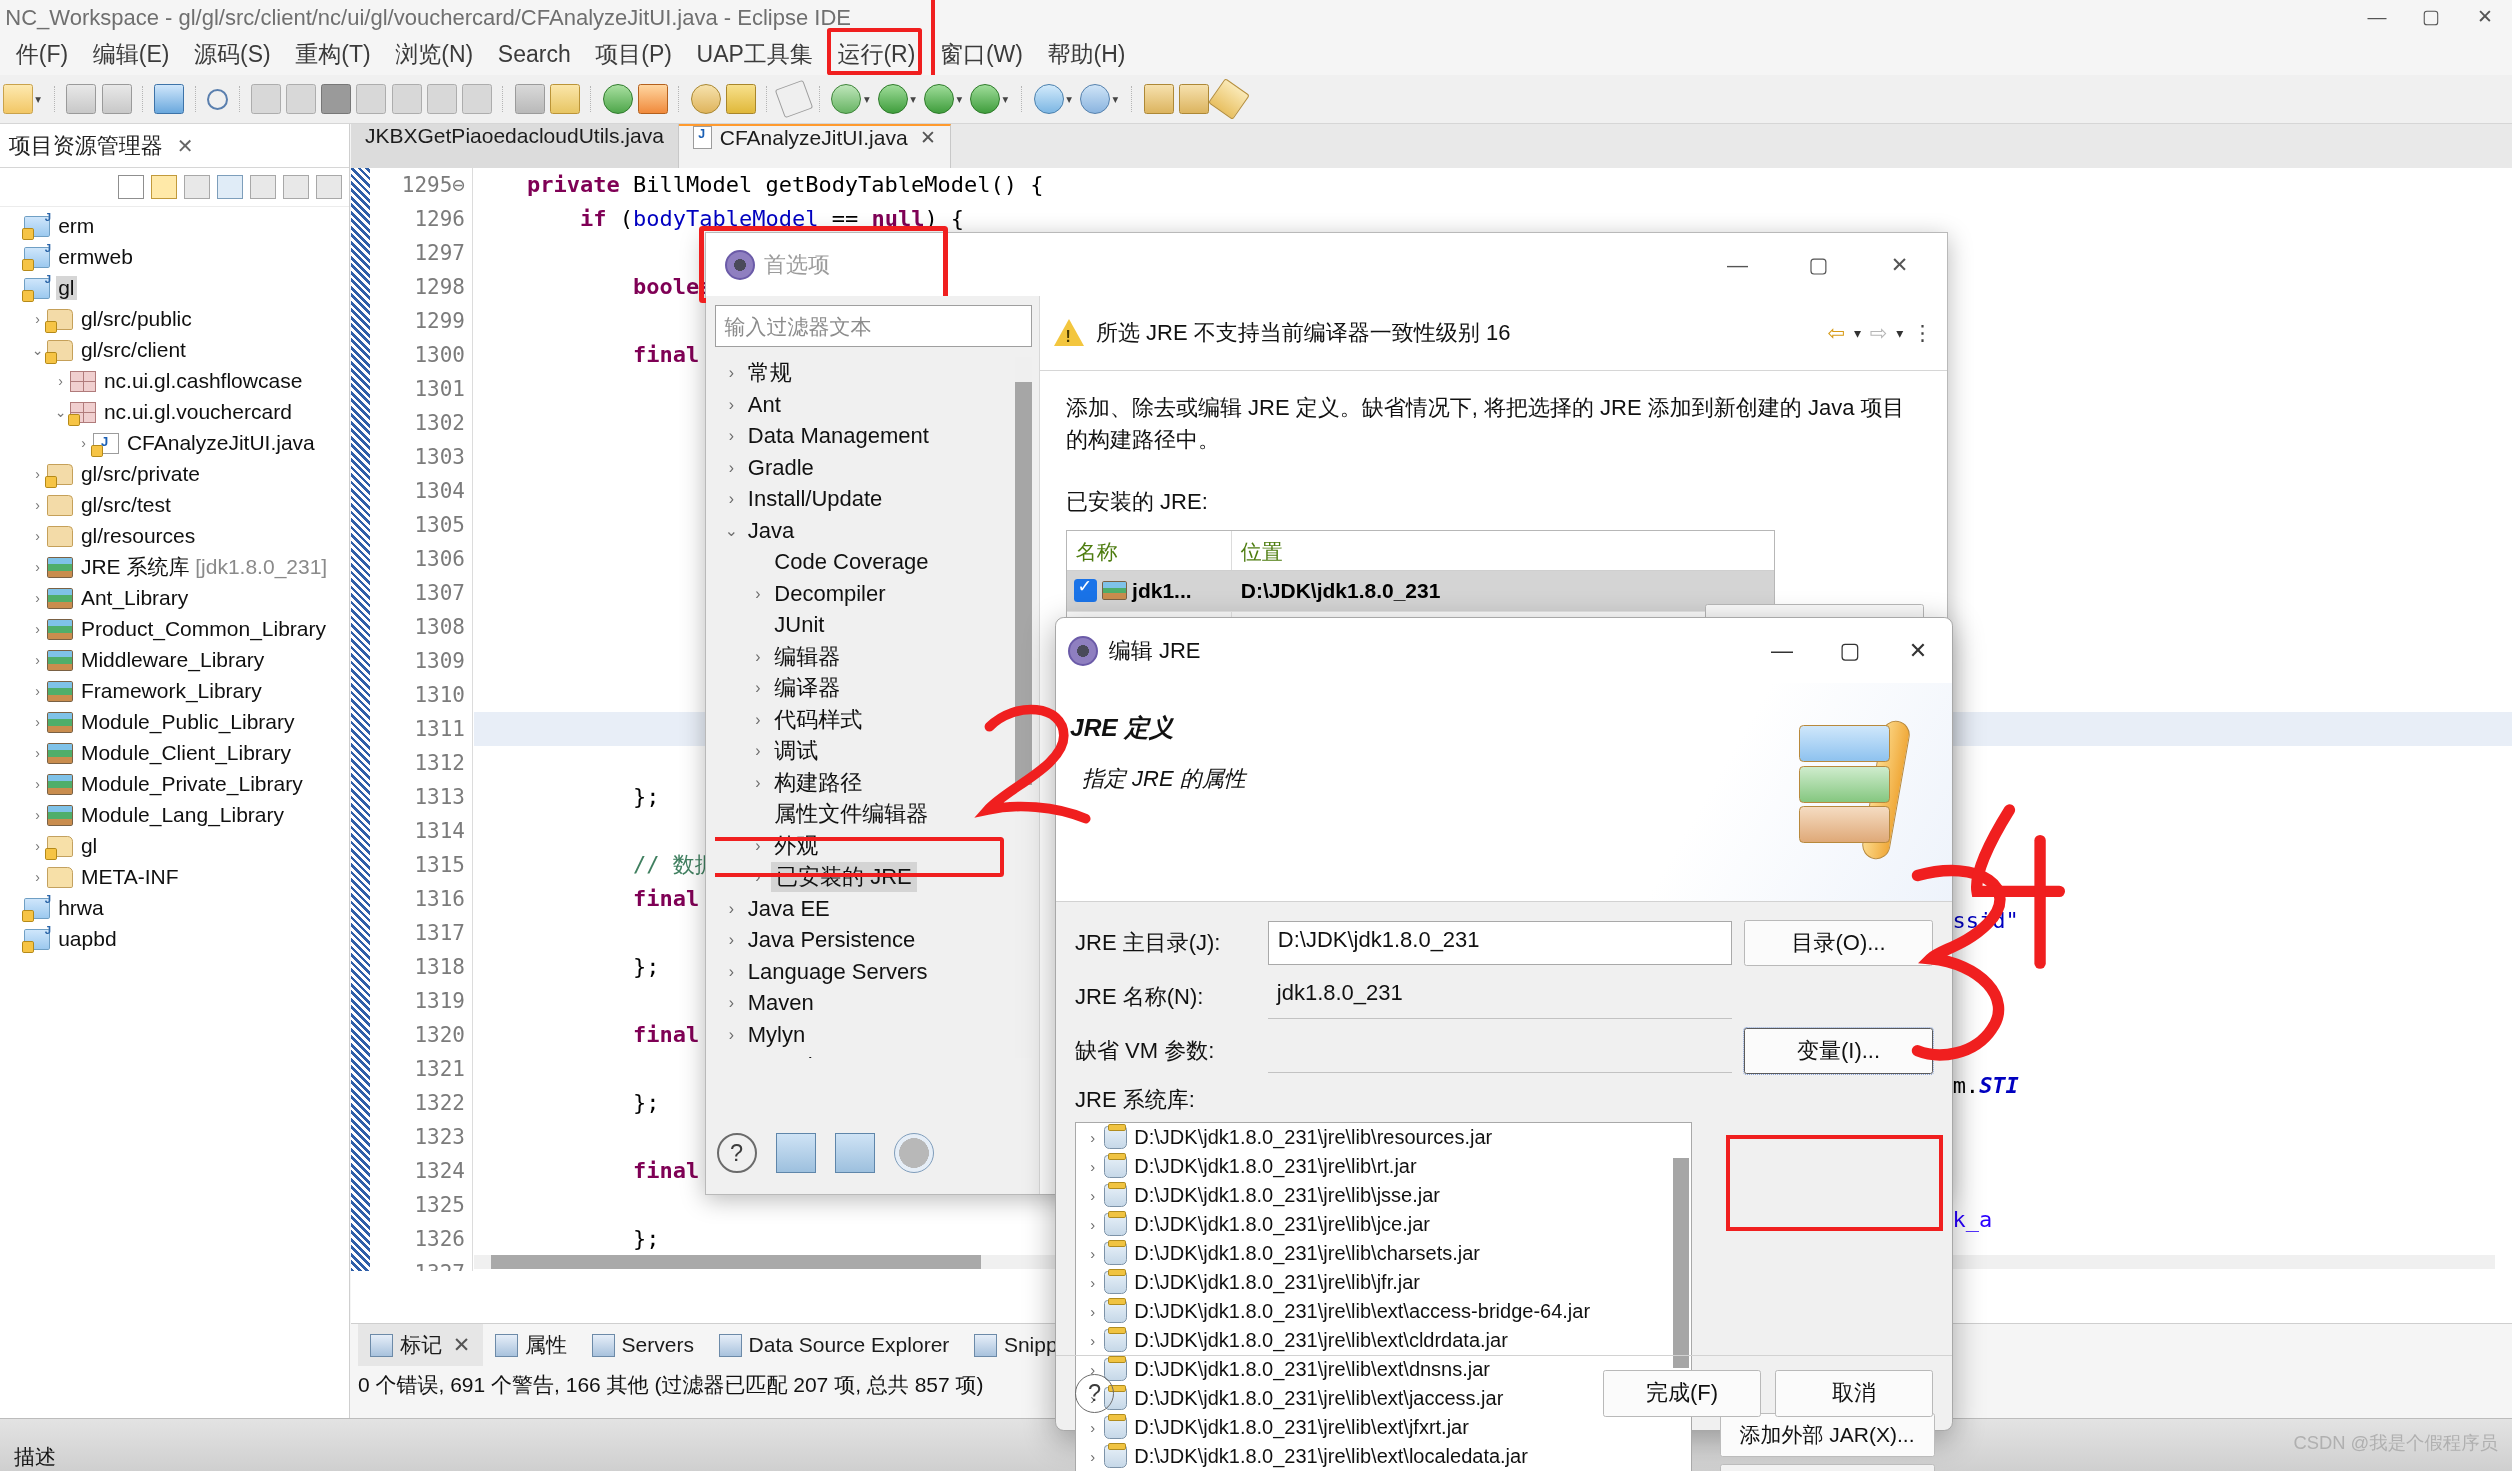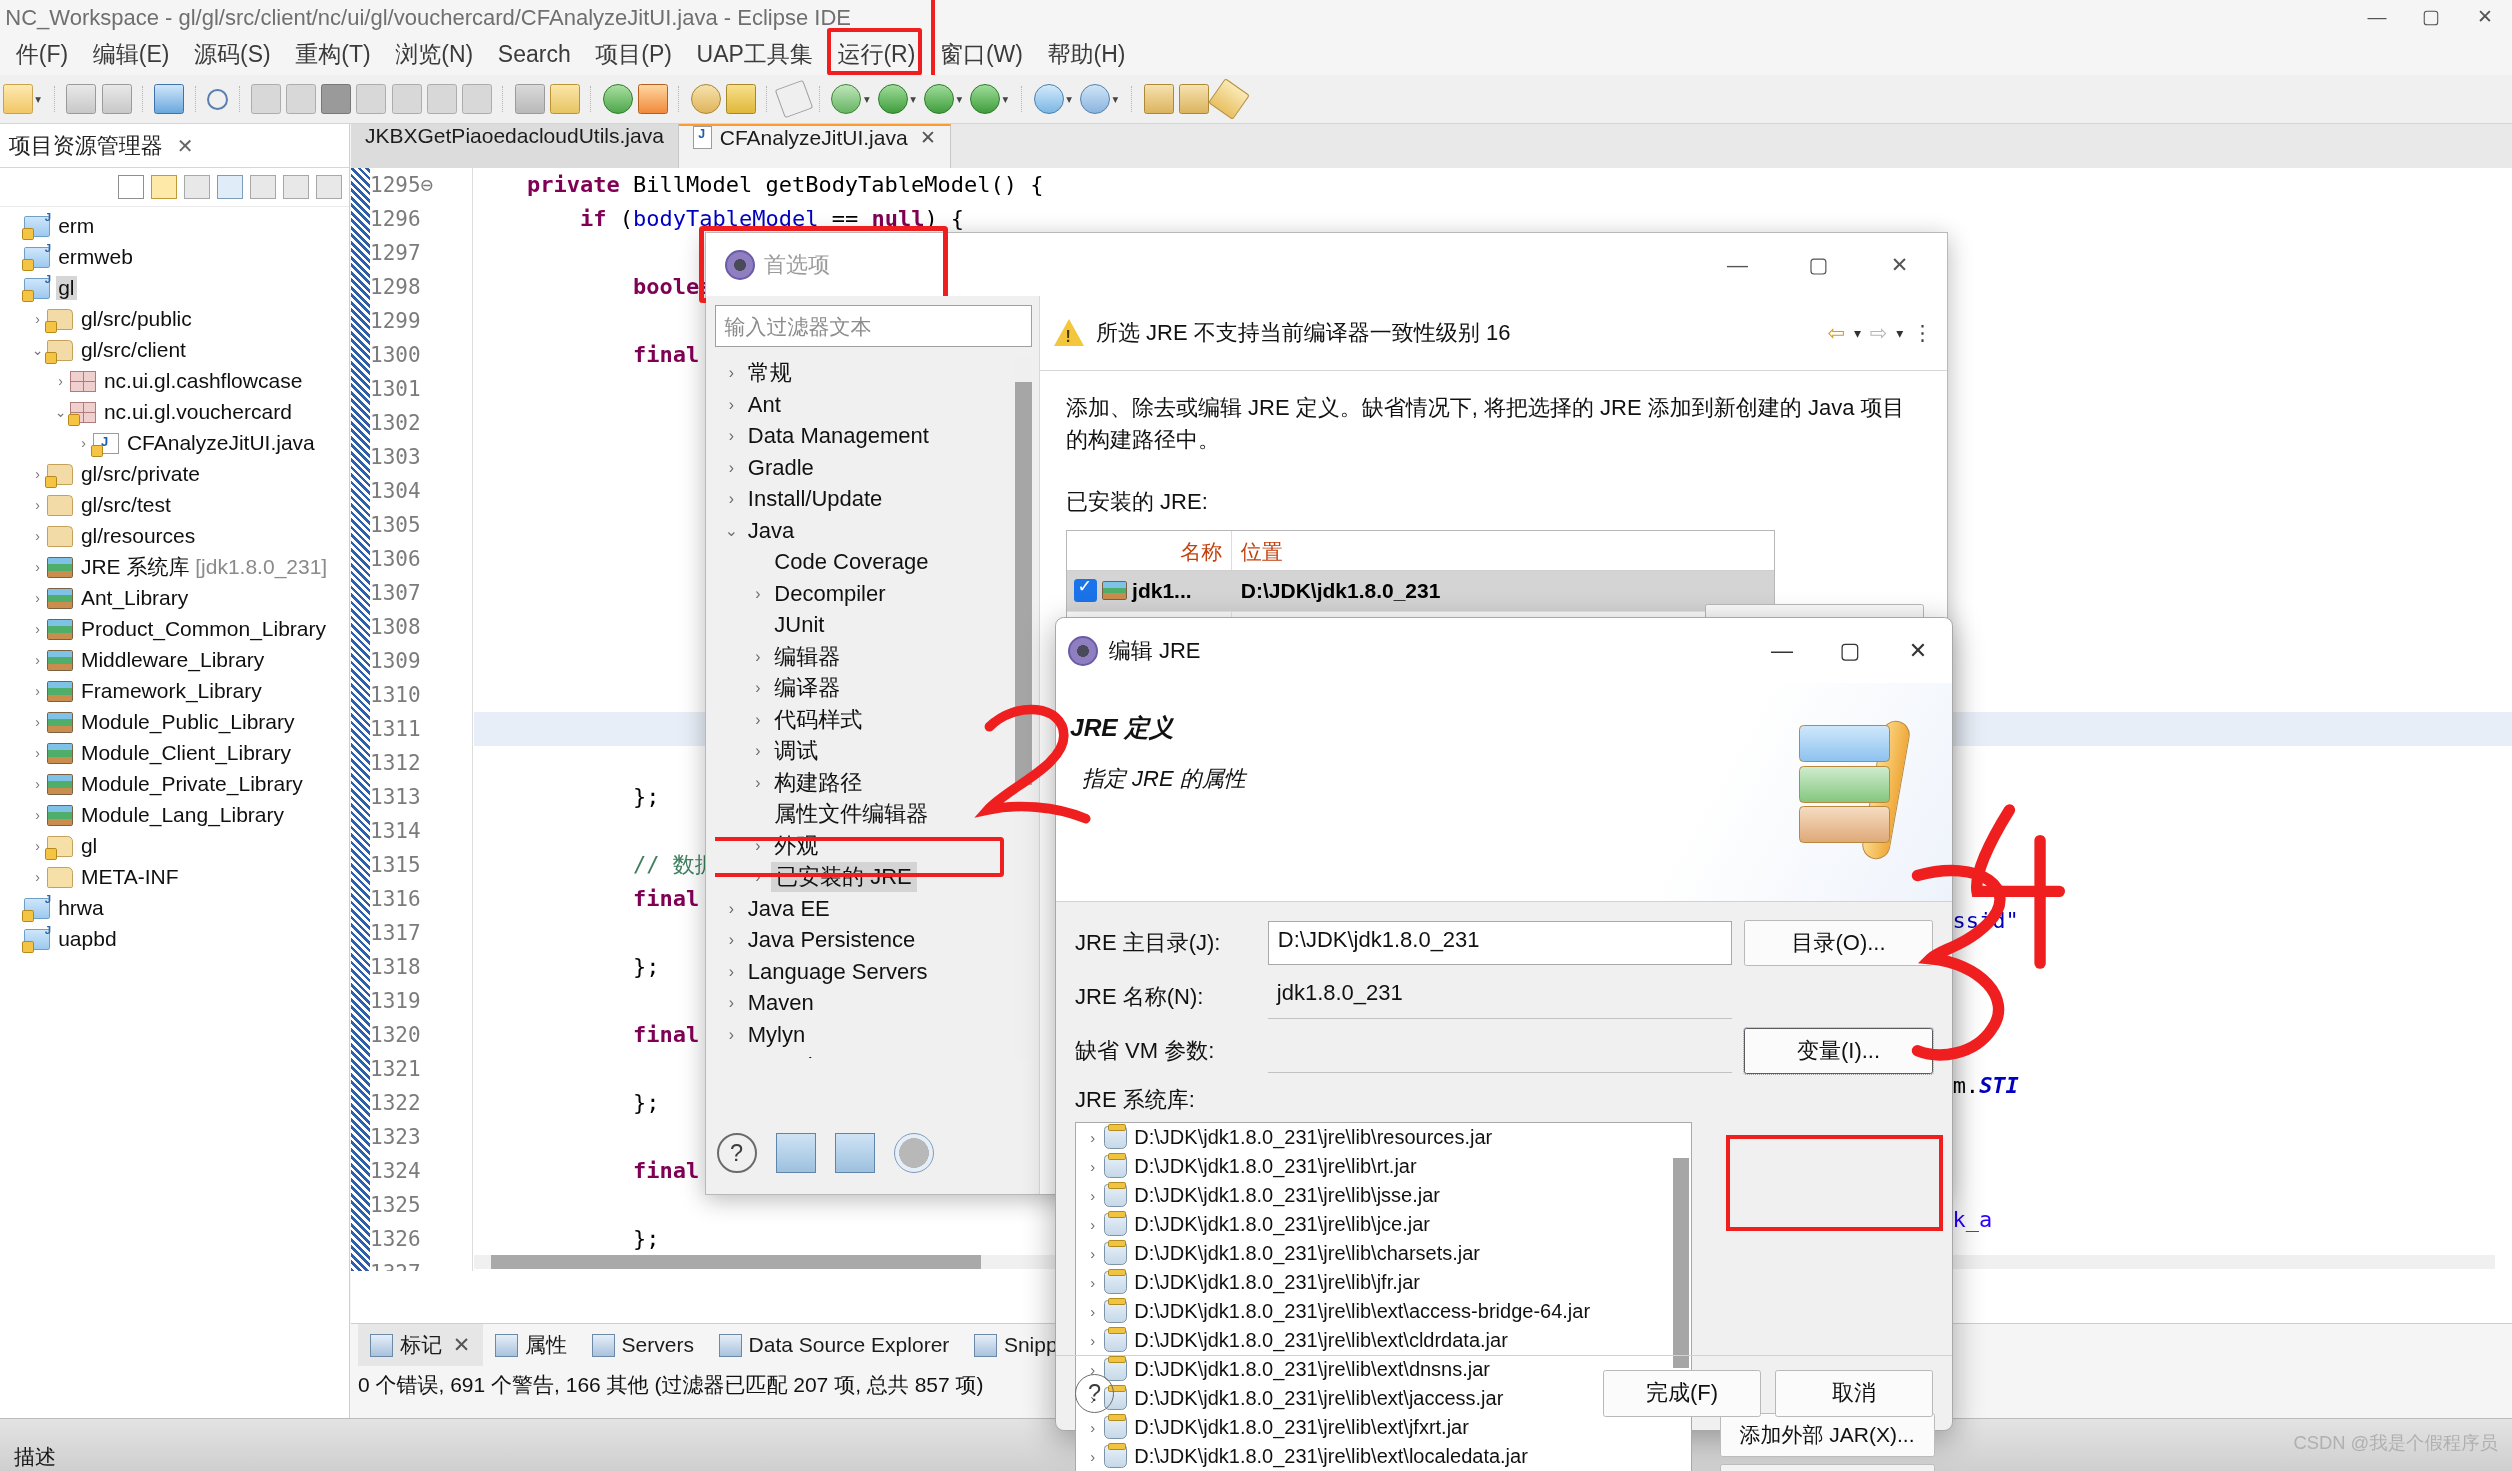--- a/index.html
+++ b/index.html
@@ -74,21 +74,21 @@
           background:#dcdcdc; border-right:0.9px solid #c8c8c8; white-space:nowrap; }
   .etab.active { background:#f2f2f2; border-top:2.6px solid #ff9a2e; }
   .etab .x { margin-left:12.3px; font-size:19px; color:#555; }
   .etab .fi { width:19px; height:23px; background:#fff; border:0.9px solid #9c9c9c; margin-right:7.9px; position:relative; }
   .etab .fi:after{content:"J";position:absolute;left:4.4px;top:0;font-size:12.3px;color:#1a5fb4;font-weight:bold;}
   .codearea { position:absolute; left:0; top:44px; right:0; bottom:147px; background:#fff; overflow:hidden; }
   .gutter-mark { position:absolute; left:0; top:0; width:19px; bottom:0;
       background: repeating-linear-gradient(45deg,#2f5fa8 0 2.6px,#ffffff 2.6px 5.3px); }
   .gutter { position:absolute; left:19px; top:0; width:103px; bottom:0; background:#fff;
             border-right:0.9px solid #dcdcdc; }
-  .gline { height:34px; line-height:34px; text-align:left; padding-right:7px;
+  .gline { height:34px; line-height:34px; text-align:right; padding-right:7px;
            font-family:"DejaVu Sans Mono", monospace; font-size:21px; color:#7b7b7b; }
   .codelines { position:absolute; left:123px; top:0; right:0; bottom:0;
                font-family:"DejaVu Sans Mono", monospace; font-size:22px; white-space:pre; }
   .cline { height:34px; line-height:34px; }
   .cline.hl { background:#e8eef7; }
   .kw { color:#7f0055; font-weight:bold; }
   .fld { color:#0000c0; }
   .str { color:#2a00ff; }
   .cmt { color:#3f7f5f; }
   .jdoc{ color:#3f5fbf; }
@@ -149,21 +149,21 @@
   .warn-tri { position:absolute; left:0; top:0; width:0; height:0; border-left:15.8px solid transparent;
               border-right:15.8px solid transparent; border-bottom:27px solid #f3c63e; }
   .warn-tri:after { content:"!"; position:absolute; left:-3.5px; top:8.8px; font-size:15.8px; color:#4b3b00; font-weight:bold;}
   .warn-txt { font-size:22px; color:#111; }
   .warn-nav { margin-left:auto; display:flex; align-items:center; gap:8.8px; font-size:21px; color:#d79b17; }
   .pref-content { padding:21px 26px; }
   .pref-desc { font-size:22px; color:#111; line-height:1.45; }
   .pref-sub { font-size:22px; color:#111; margin-top:31.5px; }
   .jretable { margin-top:12.3px; width:709px; height:254px; border:0.9px solid #b7b7b7; background:#fff; }
   .jt-head { display:flex; height:40px; border-bottom:0.9px solid #cfcfcf; }
-  .jt-head div { font-size:21px; color:#c2410c; padding:7px 8.8px;text-align:right; }
+  .jt-head div { font-size:21px; color:#4d7c0f; padding:7px 8.8px; }
   .jt-c1 { width:165px; border-right:0.9px solid #dcdcdc; }
   .jt-row { display:flex; height:40px; align-items:center; background:#d4d4d4; }
   .jt-row .c1 { width:165px; display:flex; align-items:center; padding-left:7px; }
   .jt-row .c2 { font-size:21px; color:#000; font-weight:bold; padding-left:8.8px; }
   .chk { width:23px; height:23px; background:#1a73e8; border-radius:3.5px; position:relative; margin-right:5.3px; }
   .chk:after { content:"✓"; position:absolute; left:3.5px; top:-2.6px; color:#fff; font-size:17.5px; }
   .jt-empty { height:40px; border-top:0.9px solid #e6e6e6; display:flex; }
   .jt-empty .c1 { width:165px; border-right:0.9px solid #e6e6e6; }
   .pref-btncol { position:absolute; right:23px; top:308px; width:219px; display:flex;
                  flex-direction:column; gap:8.8px; }

